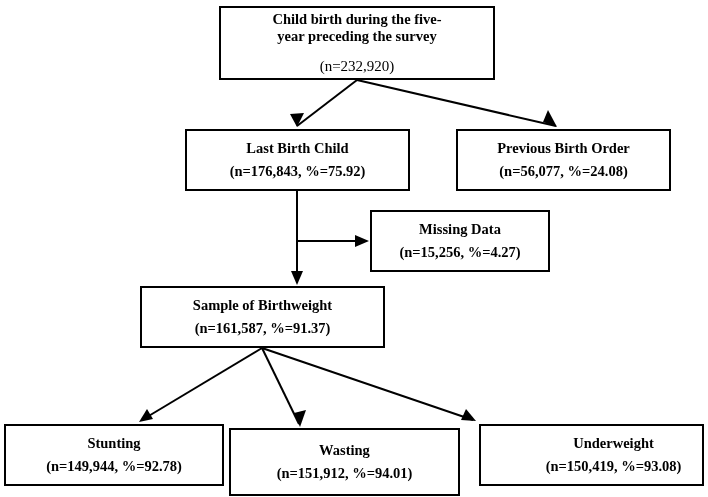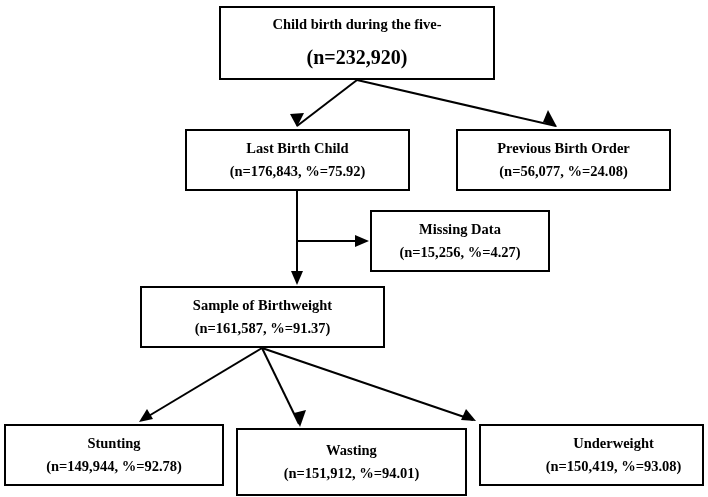--- a/index.html
+++ b/index.html
@@ -38,22 +38,22 @@
   }
   .node .line1 {
     font-size: 14.5px;
     font-weight: bold;
   }
   .node .line2 {
     font-size: 14.5px;
     font-weight: bold;
   }
   .node .line3 {
-    font-size: 20px;
-    font-weight: bold;
+    font-size: 15px;
+    font-weight: normal;
     margin-top: 8px;
   }
   .gap {
     height: 5px;
   }
   svg#arrows {
     position: absolute;
     left: 0; top: 0;
     width: 708px;
     height: 497px;
@@ -100,20 +100,21 @@
     </g>
 
     <g>
       <line x1="262" y1="348" x2="473" y2="420" stroke="#000" stroke-width="2"></line>
       <polygon points="476,421 461,420 466,409" fill="#000"></polygon>
     </g>
   </svg>
 
   <div class="node" style="left:219px; top:6px; width:276px; height:74px;">
     <div class="line1">Child birth during the five-</div>
+    <div class="line2">year preceding the survey</div>
     <div class="gap"></div>
     <div class="line3">(n=232,920)</div>
   </div>
 
   <div class="node" style="left:185px; top:129px; width:225px; height:62px;">
     <div class="line1">Last Birth Child</div>
     <div class="gap"></div>
     <div class="line2">(n=176,843, %=75.92)</div>
   </div>
 
@@ -134,21 +135,21 @@
     <div class="gap"></div>
     <div class="line2">(n=161,587, %=91.37)</div>
   </div>
 
   <div class="node" style="left:4px; top:424px; width:220px; height:62px;">
     <div class="line1">Stunting</div>
     <div class="gap"></div>
     <div class="line2">(n=149,944, %=92.78)</div>
   </div>
 
-  <div class="node" style="left:236px; top:428px; width:231px; height:68px;">
+  <div class="node" style="left:229px; top:428px; width:231px; height:68px;">
     <div class="line1">Wasting</div>
     <div class="gap"></div>
     <div class="line2">(n=151,912, %=94.01)</div>
   </div>
 
   <div class="node" style="left:479px; top:424px; width:225px; height:62px;padding-left:44px;">
     <div class="line1">Underweight</div>
     <div class="gap"></div>
     <div class="line2">(n=150,419, %=93.08)</div>
   </div>

